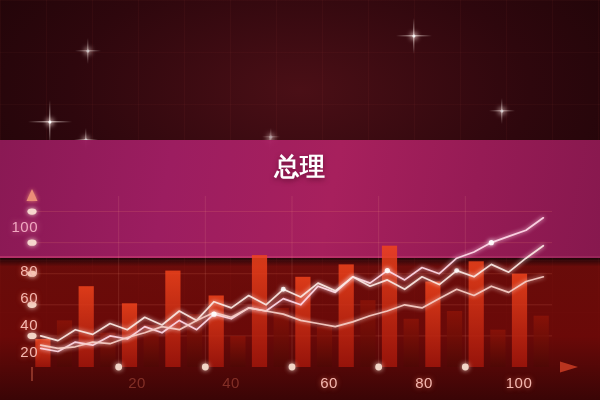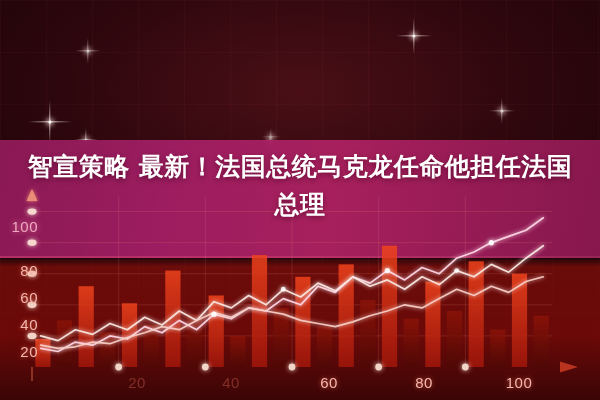--- a/index.html
+++ b/index.html
@@ -227,17 +227,16 @@
   <div class="axlab ylab" style="left:8px;top:316px;">40</div>
   <div class="axlab ylab" style="left:8px;top:343px;">20</div>
 
   <div class="axlab xlab dim" style="left:120px;top:374px;">20</div>
   <div class="axlab xlab dim" style="left:214px;top:374px;">40</div>
   <div class="axlab xlab" style="left:312px;top:374px;">60</div>
   <div class="axlab xlab" style="left:407px;top:374px;">80</div>
   <div class="axlab xlab" style="left:502px;top:374px;">100</div>
 
   <div class="title-wrap">
-    <span class="title-line l1">智宣策略 最新！法国总统马克龙任命他担任法国</span>
     <span class="title-line l2">总理</span>
   </div>
 
 </div>
 
 </body></html>

